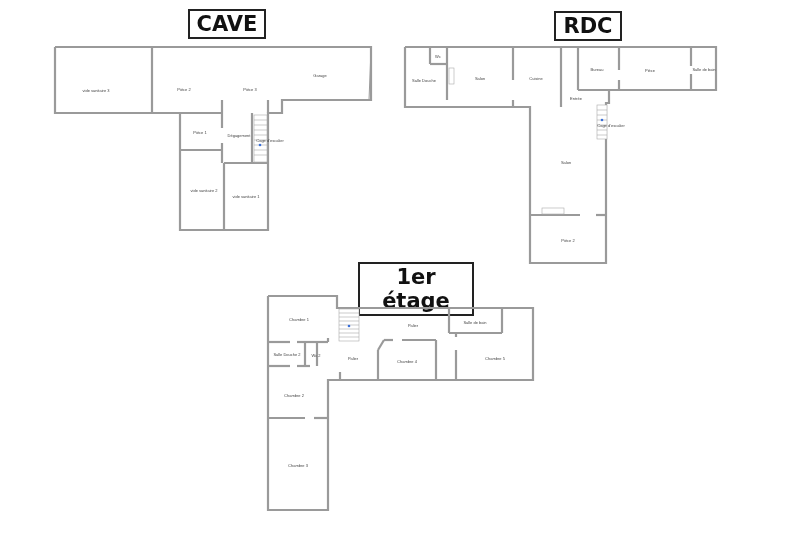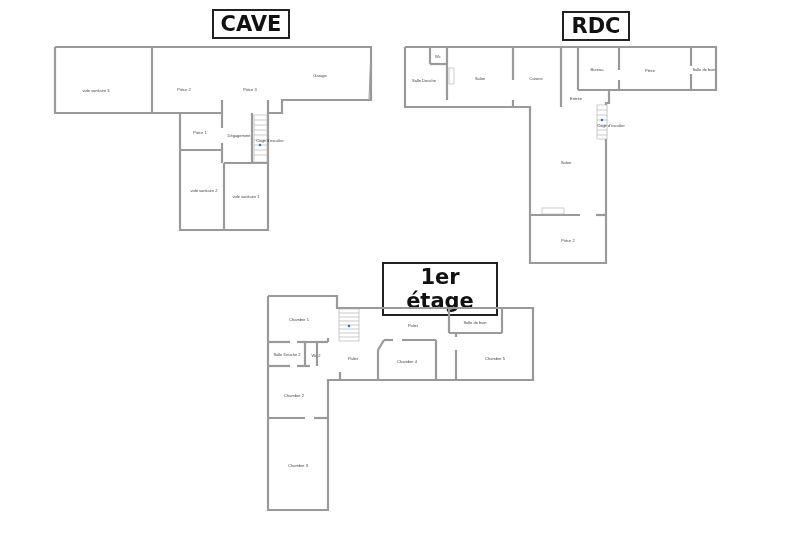--- a/index.html
+++ b/index.html
@@ -1,25 +1,25 @@
 <!DOCTYPE html>
 <html><head>
 <meta charset="utf-8">
 <style>
   html,body{margin:0;padding:0;background:#ffffff;}
   body{width:800px;height:533px;position:relative;overflow:hidden;font-family:"DejaVu Sans",sans-serif;}
-  .title{position:absolute;border:2px solid #222;background:#fff;font-weight:bold;color:#111;font-size:21px;line-height:24px;padding:1px 6px;text-align:center;font-family:"DejaVu Sans",sans-serif;margin-left:24px;}
+  .title{position:absolute;border:2px solid #222;background:#fff;font-weight:bold;color:#111;font-size:21px;line-height:24px;padding:1px 6px;text-align:center;font-family:"DejaVu Sans",sans-serif;}
   .plan{position:absolute;left:0;top:0;}
   .lbl{position:absolute;font-size:4px;color:#444;white-space:nowrap;transform:translate(-50%,-50%);font-family:"Liberation Sans",sans-serif;}
 </style>
 </head>
 <body>
 
 <div class="title" style="left:188px;top:9px;width:62px;">CAVE</div>
-<div class="title" style="left:538px;top:11px;width:52px;">RDC</div>
+<div class="title" style="left:554px;top:11px;width:52px;">RDC</div>
 <div class="title" style="left:358px;top:262px;width:100px;">1er étage</div>
 
 <svg class="plan" width="800" height="533" viewBox="0 0 800 533" style="pointer-events:none">
   <g fill="none" stroke="#9a9a9a" stroke-width="2.2">
 
     <polyline points="55,47 371,47 371,100 282,100 282,113 268,113 268,230 180,230 180,113 55,113 55,47"></polyline>
     <line x1="152" y1="47" x2="152" y2="113"></line>
     <line x1="180" y1="113" x2="222" y2="113"></line>
     <line x1="222" y1="100" x2="222" y2="128"></line>
     <line x1="222" y1="143" x2="222" y2="163"></line>

